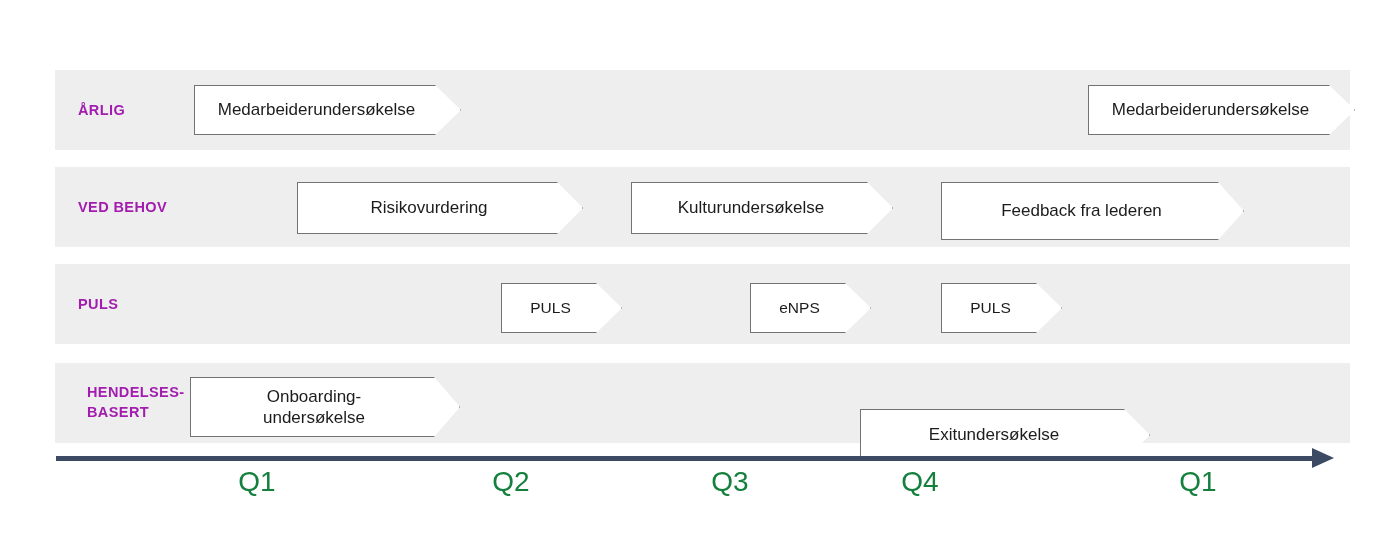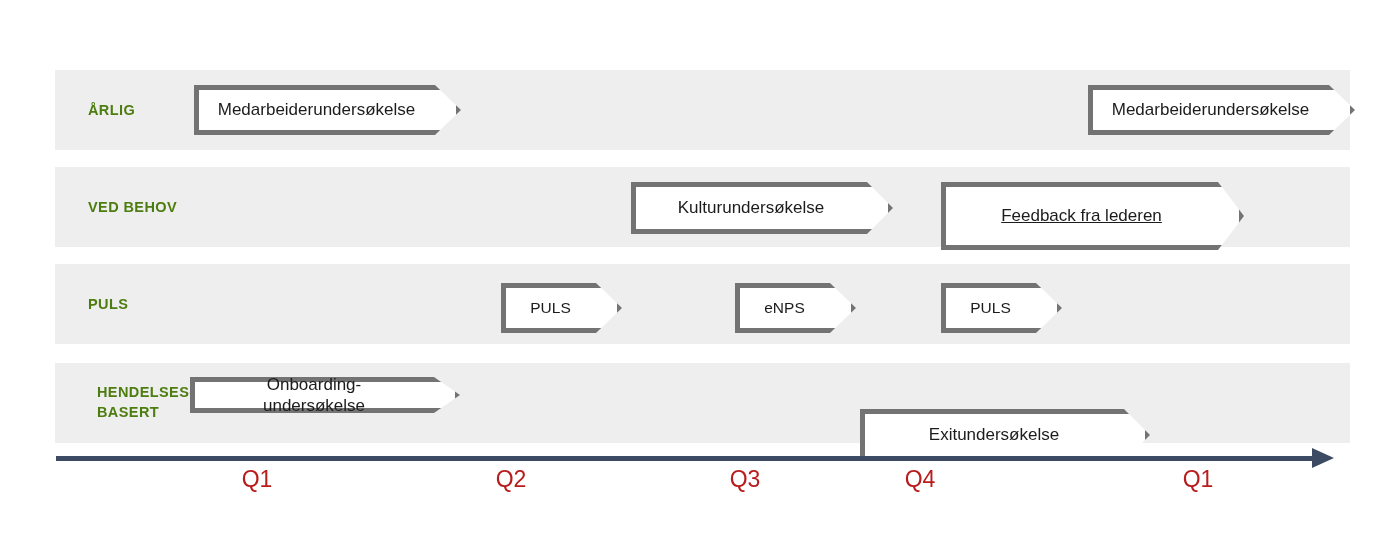--- a/index.html
+++ b/index.html
@@ -22,35 +22,35 @@
 
   
   .row {
     position: absolute;
     left: 55px;
     width: 1295px;
     background: #eeeeee;
   }
   .row-label {
     position: absolute;
-    left: 33px;
+    left: 23px;
     font-size: 14.5px;
     font-weight: bold;
-    color: #4d7c0f;
+    color: #a21caf;
     letter-spacing: 0.4px;
     line-height: 1.35;
     white-space: pre-line;
   }
 
   
   .chev {
     position: absolute;
     box-sizing: border-box;
     background: #ffffff;
-    border: 5px solid #737373;
+    border: 1px solid #737373;
     display: flex;
     align-items: center;
     justify-content: center;
     text-align: center;
     color: #1c1c1c;
     -webkit-clip-path: polygon(0 0, calc(100% - 26px) 0, 100% 50%, calc(100% - 26px) 100%, 0 100%);
     clip-path: polygon(0 0, calc(100% - 26px) 0, 100% 50%, calc(100% - 26px) 100%, 0 100%);
   }
   .chev .chev-label {
     display: block;
@@ -76,22 +76,22 @@
     top: 448px;
     width: 0;
     height: 0;
     border-top: 10px solid transparent;
     border-bottom: 10px solid transparent;
     border-left: 22px solid #3c4a63;
   }
   .tick-label {
     position: absolute;
     top: 466px;
-    font-size: 23px;
-    color: #b91c1c;
+    font-size: 28px;
+    color: #15803d;
     transform: translateX(-50%);
     white-space: nowrap;
     text-align: right;
   }
 </style>
 </head>
 <body>
 
 <div id="canvas">
 
@@ -101,54 +101,57 @@
   <div class="chev" style="left:194px; top:85px; width:267px; height:50px;">
     <span class="chev-label">Medarbeiderundersøkelse</span>
   </div>
   <div class="chev" style="left:1088px; top:85px; width:267px; height:50px;">
     <span class="chev-label">Medarbeiderundersøkelse</span>
   </div>
 
   <div class="row" style="top:167px; height:80px;">
     <div class="row-label" style="top:31px;text-align:right;">VED BEHOV</div>
   </div>
+  <div class="chev" style="left:297px; top:182px; width:286px; height:52px;">
+    <span class="chev-label">Risikovurdering</span>
+  </div>
   <div class="chev" style="left:631px; top:182px; width:262px; height:52px;">
     <span class="chev-label">Kulturundersøkelse</span>
   </div>
-  <div class="chev" style="left:941px; top:182px; width:303px; height:68px;text-decoration:underline;">
+  <div class="chev" style="left:941px; top:182px; width:303px; height:58px;">
     <span class="chev-label">Feedback fra lederen</span>
   </div>
 
   <div class="row" style="top:264px; height:80px;">
     <div class="row-label" style="top:31px;">PULS</div>
   </div>
   <div class="chev small" style="left:501px; top:283px; width:121px; height:50px;">
     <span class="chev-label">PULS</span>
   </div>
-  <div class="chev small" style="left:735px; top:283px; width:121px; height:50px;">
+  <div class="chev small" style="left:750px; top:283px; width:121px; height:50px;">
     <span class="chev-label">eNPS</span>
   </div>
   <div class="chev small" style="left:941px; top:283px; width:121px; height:50px;">
     <span class="chev-label">PULS</span>
   </div>
 
   <div class="row" style="top:363px; height:80px;">
     <div class="row-label" style="top:20px;margin-left:9px;">HENDELSES-
 BASERT</div>
   </div>
-  <div class="chev" style="left:190px; top:377px; width:270px; height:36px;">
+  <div class="chev" style="left:190px; top:377px; width:270px; height:60px;">
     <span class="chev-label">Onboarding-
 undersøkelse</span>
   </div>
   <div class="chev" style="left:860px; top:377px; width:290px; height:52px;margin-top:32px;">
     <span class="chev-label">Exitundersøkelse</span>
   </div>
 
   <div id="axis-line"></div>
   <div id="axis-arrow"></div>
 
   <div class="tick-label" style="left:257px;">Q1</div>
   <div class="tick-label" style="left:511px;">Q2</div>
-  <div class="tick-label" style="left:730px;margin-left:15px;">Q3</div>
+  <div class="tick-label" style="left:730px;">Q3</div>
   <div class="tick-label" style="left:920px;">Q4</div>
   <div class="tick-label" style="left:1198px;">Q1</div>
 
 </div>
 
 </body></html>

